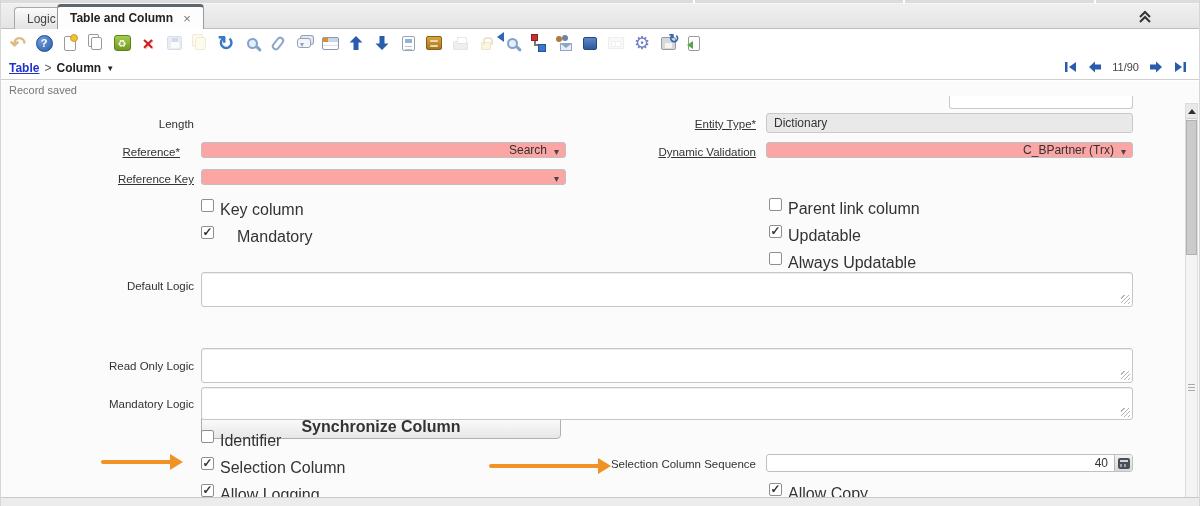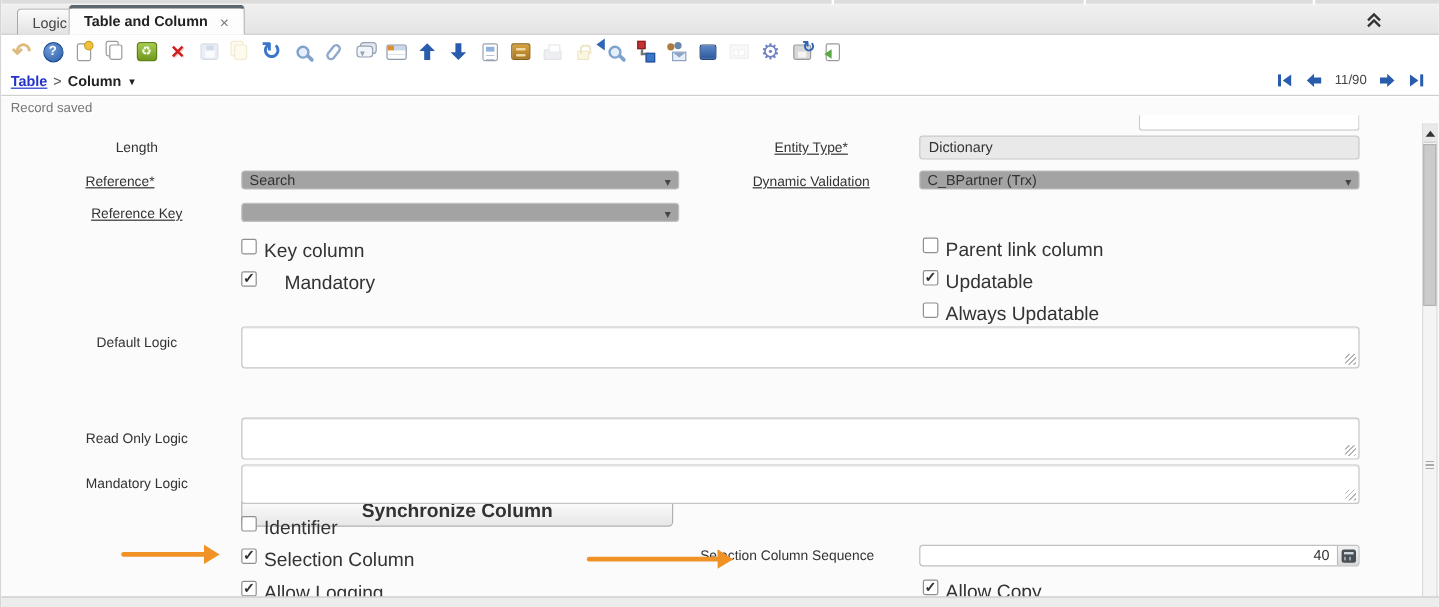--- a/index.html
+++ b/index.html
@@ -99,28 +99,28 @@
   .rec-nav { position: absolute; right: 14px; top: 3px; display: flex; align-items: center; gap: 10px; }
   .rec-nav .nav-btn { cursor: pointer; display: flex; }
   .rec-nav .pos { font-size: 11px; color: #444; }
 
   
   .status-row { position: absolute; left: 0; top: 81px; width: 1200px; height: 18px; background: #fbfbfb; }
   .status-row span { position: absolute; left: 8px; top: 3px; font-size: 11px; color: #767676; }
 
   
   .form-area { position: absolute; left: 0; top: 99px; width: 1200px; height: 398px; background: #fbfbfb; }
-  .flabel { position: absolute; font-size: 11.5px; color: #333; text-align: center; width: 160px; }
+  .flabel { position: absolute; font-size: 11.5px; color: #333; text-align: right; width: 160px; }
   .flabel.lnk { text-decoration: underline; cursor: pointer; }
   .tfield { position: absolute; border: 1px solid #c0c0c0; border-radius: 3px; background: #fff; height: 18px; font-size: 12px; }
   input.tfield { font-family: "Liberation Sans", sans-serif; color: #333; padding: 0 24px 0 6px; text-align: right; outline: none; }
   .ro-field { position: absolute; border: 1px solid #c9c9c9; border-radius: 3px; background: #e9e9e9; height: 20px;
               font-size: 12px; color: #333; display: flex; align-items: center; padding: 0 7px; }
-  .combo { position: absolute; border: 1px solid #c0c0c0; border-radius: 3px; background: #a3a3a3; height: 16px;
-           font-size: 12px; color: #333; display: flex; align-items: center; padding: 0 18px 0 6px; cursor: pointer; }
+  .combo { position: absolute; border: 1px solid #c0c0c0; border-radius: 3px; background: #fca5a5; height: 16px;
+           font-size: 12px; color: #333; display: flex; align-items: center; padding: 0 18px 0 6px; cursor: pointer; justify-content: flex-end; }
   .combo .arr { position: absolute; right: 6px; top: 3px; font-size: 10px; color: #444; }
   .calc-btn { position: absolute; top: 1px; bottom: 1px; right: 1px; width: 18px; border-left: 1px solid #b8b8b8;
               border-radius: 0 2px 2px 0; background: linear-gradient(#f2f2f2, #d8d8d8); display: flex; align-items: center; justify-content: center; cursor: pointer; }
   .calc-ic { width: 12px; height: 11px; background: #4a4f55; border-radius: 2px; position: relative; }
   .calc-ic::before { content: ''; position: absolute; top: 2px; left: 2px; right: 2px; height: 2px; background: #cfd6de; }
   .calc-ic::after { content: ''; position: absolute; left: 2px; right: 2px; top: 6px; bottom: 2px;
                     background: repeating-linear-gradient(90deg, #9aa1a8 0 2px, transparent 2px 4px); }
   .cbox { position: absolute; width: 13px; height: 13px; background: #fff; border: 1px solid #8f8f8f; border-radius: 2px;
           font-size: 12px; font-weight: bold; color: #333; line-height: 11px; text-align: center; cursor: pointer; }
   .cblabel { position: absolute; font-size: 16px; color: #333; }

